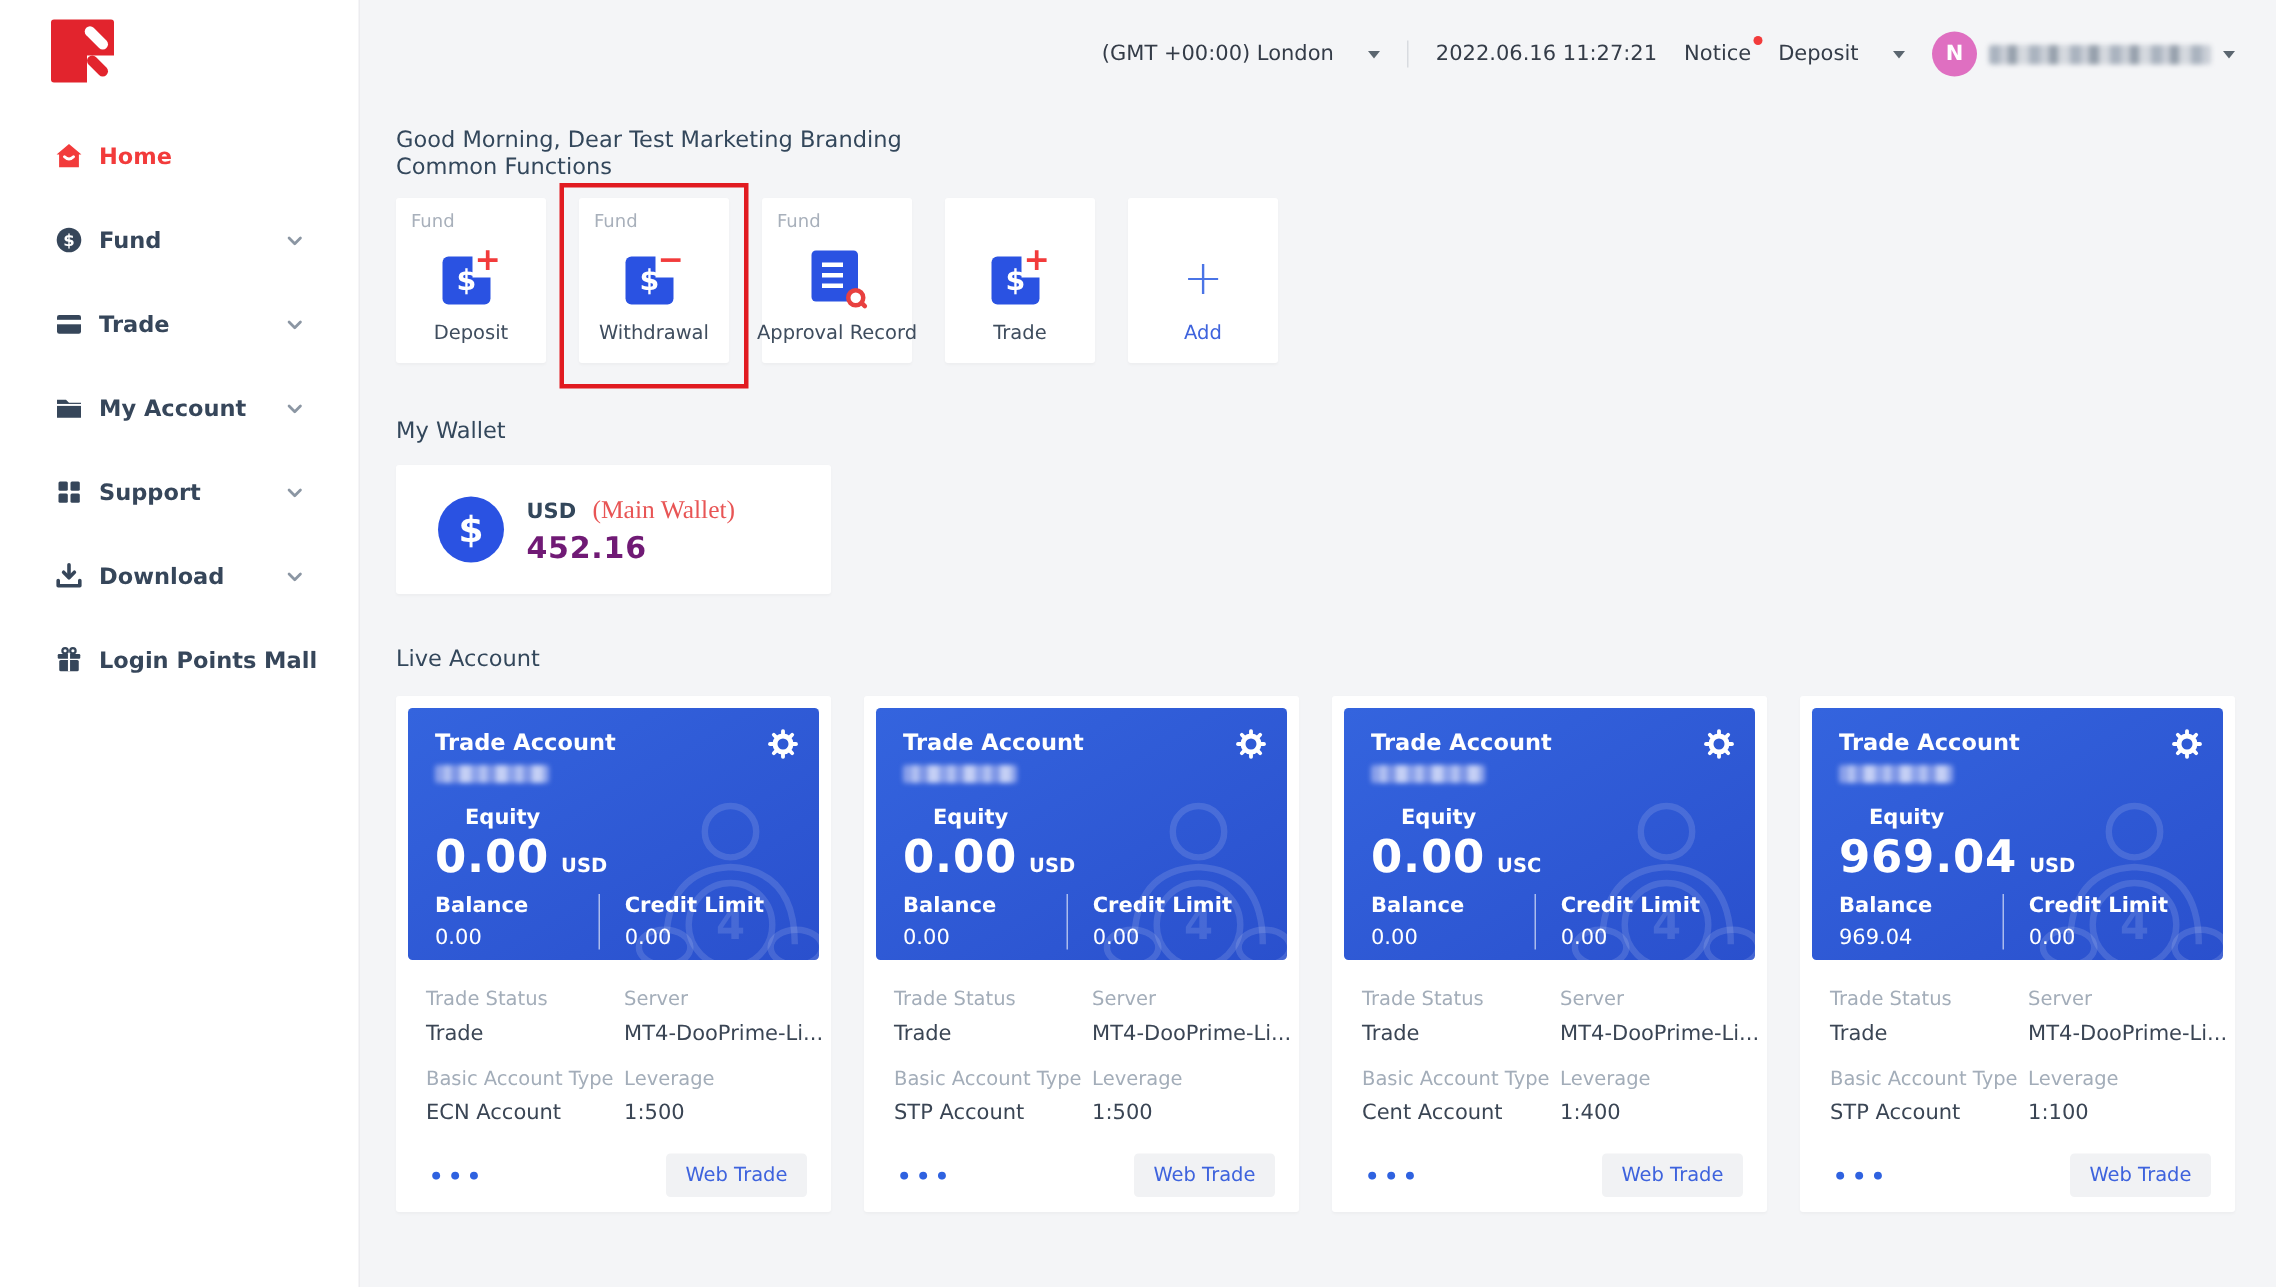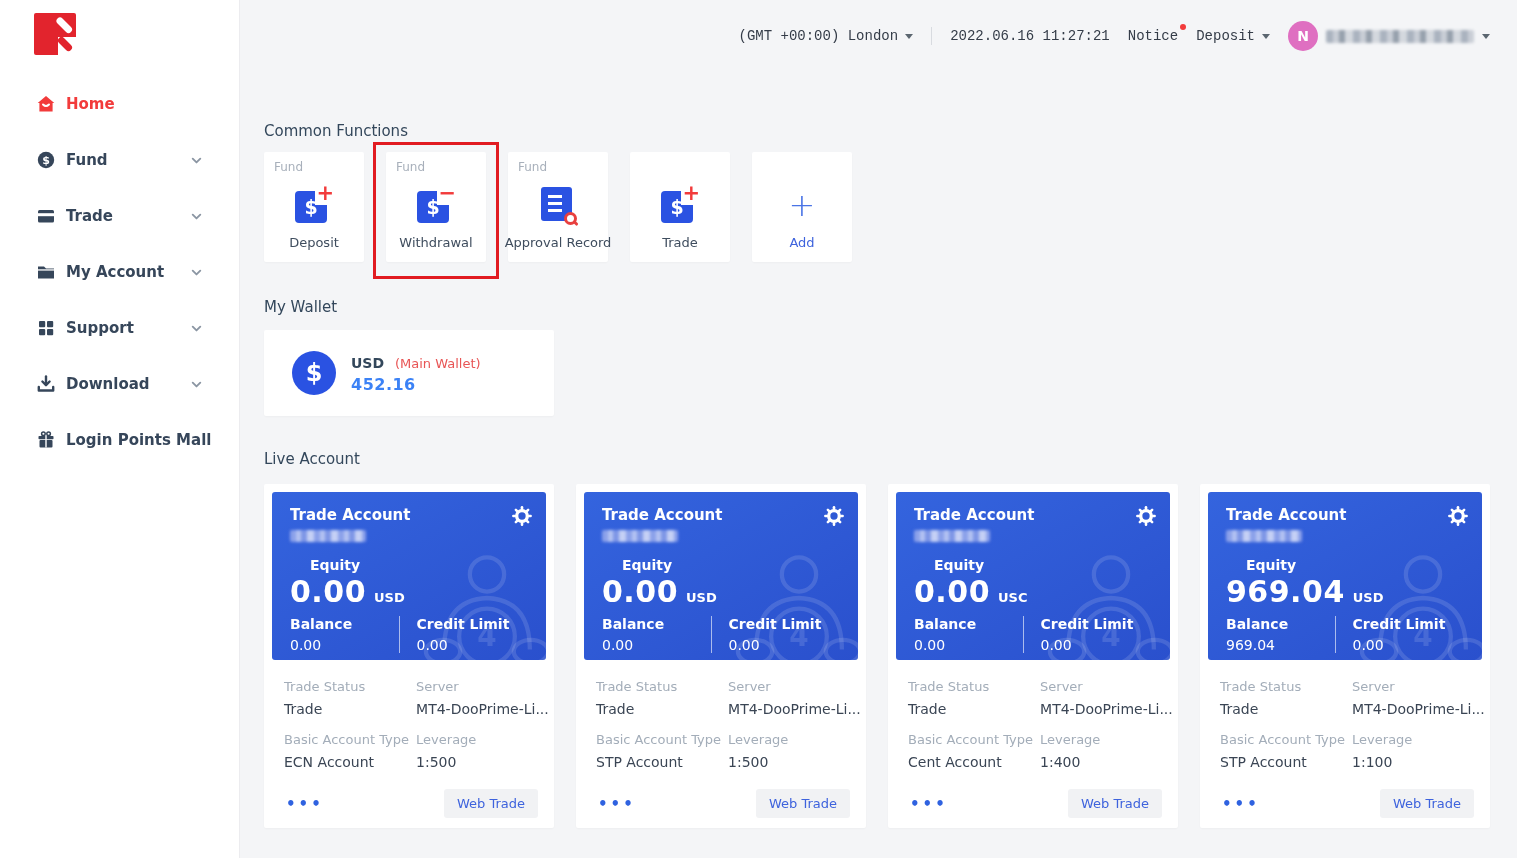--- a/index.html
+++ b/index.html
@@ -15,33 +15,33 @@
     display:flex; align-items:center; height:56px; padding:0 36px; cursor:pointer;
     color:#36465a; font-size:15px; font-weight:700;
   }
   .side-icon { width:20px; height:20px; margin-right:10px; display:flex; align-items:center; justify-content:center; }
   .side-label { white-space:nowrap; }
   .side-chevron { margin-left:auto; display:flex; }
   .side-item.active { color:var(--home-red,#f23b3b); }
   
   .main { flex:1; padding:0 28px 0 24px; position:relative; }
   .topbar { height:72px; display:flex; align-items:center; justify-content:flex-end; gap:18px; font-size:14px; color:#343c48; }
-  .tb-item { display:flex; align-items:center; gap:7px; cursor:pointer; white-space:nowrap;font-family:Liberation Mono, monospace; }
+  .tb-item { display:flex; align-items:center; gap:23px; cursor:pointer; white-space:nowrap; }
   .caret { display:inline-block; width:0; height:0; border-left:4.5px solid transparent; border-right:4.5px solid transparent; border-top:5px solid #5b6670; }
   .tb-divider { width:1px; height:18px; background:#d8dbe0; }
   .notice { position:relative; }
   .notice .dot { position:absolute; top:-4px; right:-8px; width:6px; height:6px; border-radius:50%; background:var(--home-red,#f23b3b); }
   .user { display:flex; align-items:center; gap:8px; cursor:pointer; }
   .avatar { width:30px; height:30px; border-radius:50%; background:var(--pink-avatar,#df6fc1); color:#fff; font-size:14px; font-weight:700; display:flex; align-items:center; justify-content:center; }
   .blur-chip { display:inline-block; height:13px; border-radius:2px; filter:blur(1.7px); }
   .blur-name { width:148px; background:repeating-linear-gradient(90deg,#aab3bf 0 7px,#c9ced6 7px 13px,#96a0ac 13px 19px,#d4d8de 19px 27px); }
   .blur-acct { width:76px; height:12px; margin-top:6px; background:repeating-linear-gradient(90deg,#8ba1ea 0 6px,#b3c2f2 6px 11px,#7e96e6 11px 17px,#c5d0f5 17px 24px); }
   .greeting { margin-top:12px; font-size:15px; }
   .section-title { font-size:15px; color:#33475b; }
-  .t-cf { margin-top:50px; }
+  .t-cf { }
   .t-mw { margin-top:36px; }
   .t-la { margin-top:34px; }
   
   .fn-row { display:flex; gap:22px; margin-top:12px; }
   .fn-card {
     width:100px; height:110px; background:#fff; border-radius:2px; position:relative;
     display:flex; flex-direction:column; align-items:center; cursor:pointer;
     box-shadow:0 1px 2px rgba(0,0,0,.03);
   }
   .fn-cat { align-self:flex-start; height:15px; margin:8px 0 0 10px; font-size:12px; color:#a8b0bb; }
@@ -55,22 +55,22 @@
   .icon-doc { position:relative; width:40px; height:40px; }
   .doc-sq { position:absolute; left:3px; top:2px; width:31px; height:34px; background:var(--primary-blue,#2a52e2); border-radius:3px; }
   .doc-lines { position:absolute; left:7px; top:8px; width:14px; height:3px; background:#fff; box-shadow:0 7px 0 #fff, 0 14px 0 #fff; }
   .mag { position:absolute; right:1px; bottom:0; width:13px; height:13px; border:3px solid #e8403f; border-radius:50%; background:#fff; }
   .mag::after { content:''; position:absolute; width:3px; height:6px; background:#e8403f; transform:rotate(-45deg); right:-3px; bottom:-4px; border-radius:2px; }
   .icon-plus { font-size:32px; font-weight:300; color:#4a74e6; line-height:40px; }
   
   .wallet-card { margin-top:14px; width:290px; height:86px; background:#fff; border-radius:2px; display:flex; align-items:center; padding-left:28px; box-shadow:0 1px 2px rgba(0,0,0,.03); }
   .wallet-circle { width:44px; height:44px; border-radius:50%; background:var(--primary-blue,#2a52e2); color:#fff; font-size:24px; font-weight:700; display:flex; align-items:center; justify-content:center; margin-right:15px; }
   .wallet-cur-row { font-size:14px; font-weight:700; color:#33475b; }
-  .wallet-tag { margin-left:6px; font-size:13px; font-weight:400; color:#e85555; }
-  .wallet-amount { margin-top:3px; font-size:16px; font-weight:600; color:#3b82f6; letter-spacing:.5px; }
+  .wallet-tag { margin-left:6px; font-size:17px; font-weight:400; color:#e85555;font-family:Liberation Serif, serif; }
+  .wallet-amount { margin-top:3px; font-size:20px; font-weight:600; color:#701a75; letter-spacing:.5px; }
   
   .acct-row { display:flex; gap:22px; margin-top:16px; }
   .acct-card { width:290px; flex-shrink:0; background:#fff; border-radius:2px; padding:8px 8px 0; box-shadow:0 1px 2px rgba(0,0,0,.03); }
   .acct-panel { position:relative; height:168px; border-radius:3px; overflow:hidden; color:#fff;
     background:linear-gradient(150deg,var(--panel-blue-top,#3464de),var(--panel-blue-bottom,#2a50cd));
     padding:14px 18px; }
   .panel-title { font-size:15px; font-weight:700; }
   .gear { position:absolute; top:13px; right:13px; cursor:pointer; display:flex; }
   .eq-label { margin-top:11px; font-size:14px; font-weight:700;margin-left:20px; }
   .eq-row { display:flex; align-items:baseline; gap:8px; margin-top:1px; }
@@ -238,20 +238,21 @@
       <span>Deposit</span>
       <i class="caret"></i>
     </span>
     <span class="user">
       <span class="avatar">N</span>
       <span class="blur-chip blur-name"></span>
       <i class="caret"></i>
     </span>
   </div>
 
+  <div class="greeting">Good Morning, Dear Test Marketing Branding</div>
 
   <div class="section-title t-cf">Common Functions</div>
   <div class="fn-row" id="fn-row">
   <div class="fn-card">
     <span class="fn-cat">Fund</span>
     <span class="fn-iconbox">
           <span class="icon-fund">
             <span class="fund-sq">$</span>
             <span class="badge">+</span>
           </span>

